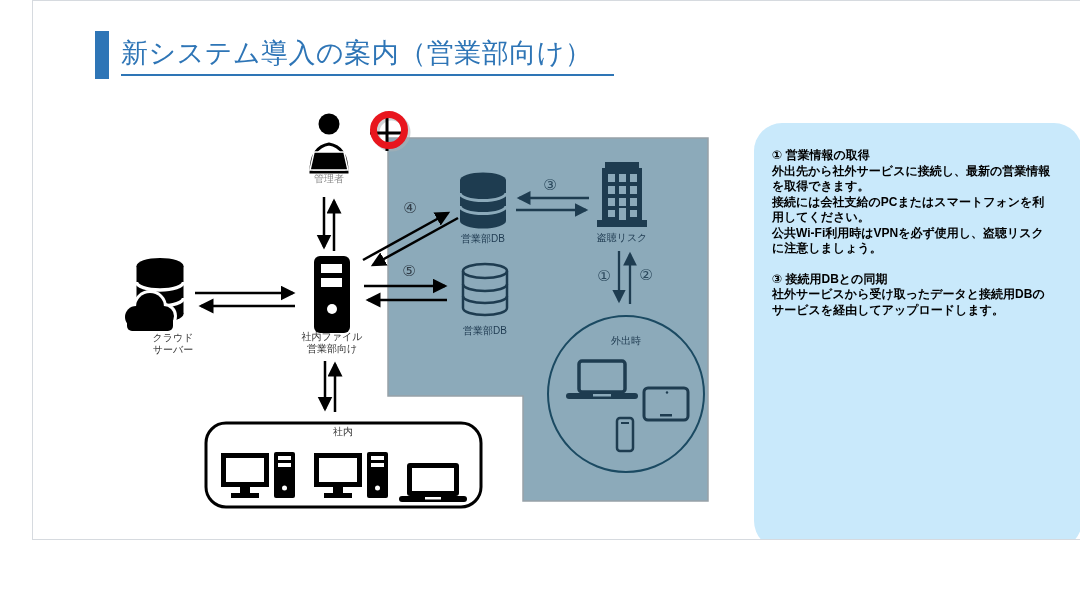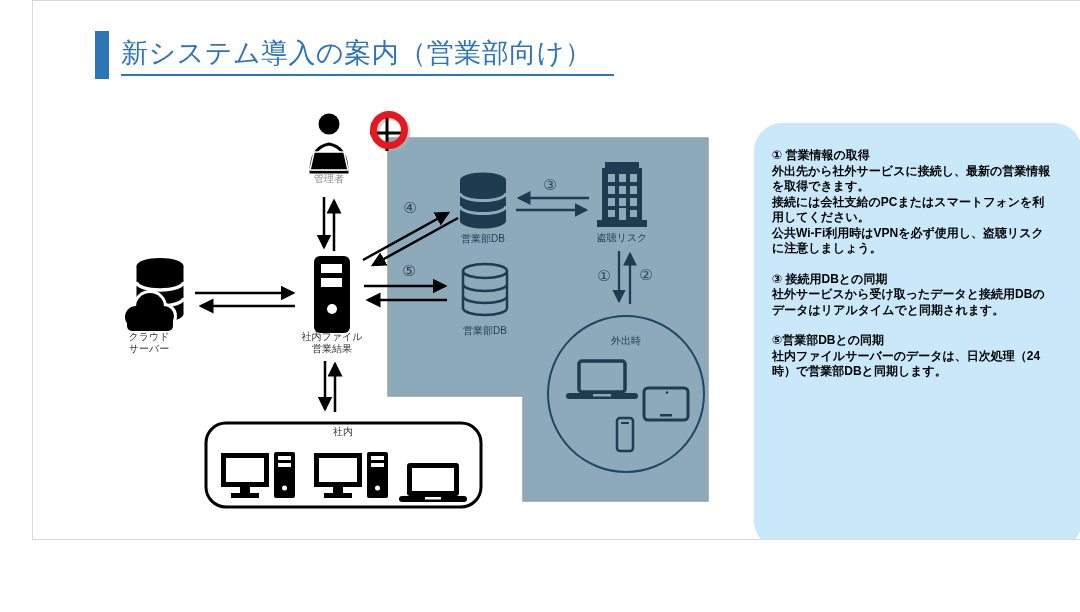--- a/index.html
+++ b/index.html
@@ -202,24 +202,24 @@
 
     <g>
       <circle cx="358.5" cy="131.5" r="15.5" fill="none" stroke="#aab0b5" stroke-width="7" opacity="0.55"></circle>
       <line x1="337" y1="132" x2="371" y2="132" stroke="#000" stroke-width="3"></line>
       <line x1="354" y1="114" x2="354" y2="150" stroke="#000" stroke-width="3"></line>
       <circle cx="356" cy="129" r="15.5" fill="none" stroke="#E8161E" stroke-width="7"></circle>
     </g>
   </svg>
 
   <div class="dlabel gray" style="left:296px; top:172px;font-family:Liberation Serif, serif;">管理者</div>
-  <div class="dlabel" style="left:116px; top:331px;font-family:Liberation Mono, monospace;">クラウド
+  <div class="dlabel" style="left:140px; top:331px;">クラウド
 サーバー</div>
   <div class="dlabel" style="left:299px; top:330px;">社内ファイル
-営業結果</div>
+営業部向け</div>
   <div class="dlabel navy" style="left:450px; top:232px;">営業部DB</div>
   <div class="dlabel navy" style="left:589px; top:231px;">盗聴リスク</div>
   <div class="dlabel navy" style="left:452px; top:324px;">営業部DB</div>
   <div class="dlabel navy" style="left:593px; top:334px;">外出時</div>
   <div class="dlabel" style="left:310px; top:425px;">社内</div>
 
   <div class="step" style="left:571px; top:275px;">①</div>
   <div class="step" style="left:613px; top:274px;">②</div>
   <div class="step" style="left:517px; top:184px;">③</div>
   <div class="step dark" style="left:377px; top:207px;">④</div>
@@ -228,19 +228,16 @@
   <div class="panel">
     <div class="panel-section">① 営業情報の取得
 外出先から社外サービスに接続し、最新の営業情報
 を取得できます。
 接続には会社支給のPCまたはスマートフォンを利
 用してください。
 公共Wi-Fi利用時はVPNを必ず使用し、盗聴リスク
 に注意しましょう。</div>
     <div class="panel-section">③ 接続用DBとの同期
 社外サービスから受け取ったデータと接続用DBの
-データはリアルタイムでと同期されます。</div>
-    <div class="panel-section">⑤営業部DBとの同期
-社内ファイルサーバーのデータは、日次処理（24
-時）で営業部DBと同期します。</div>
+サービスを経由してアップロードします。</div>
   </div>
 
 </div>
 
 </body></html>

